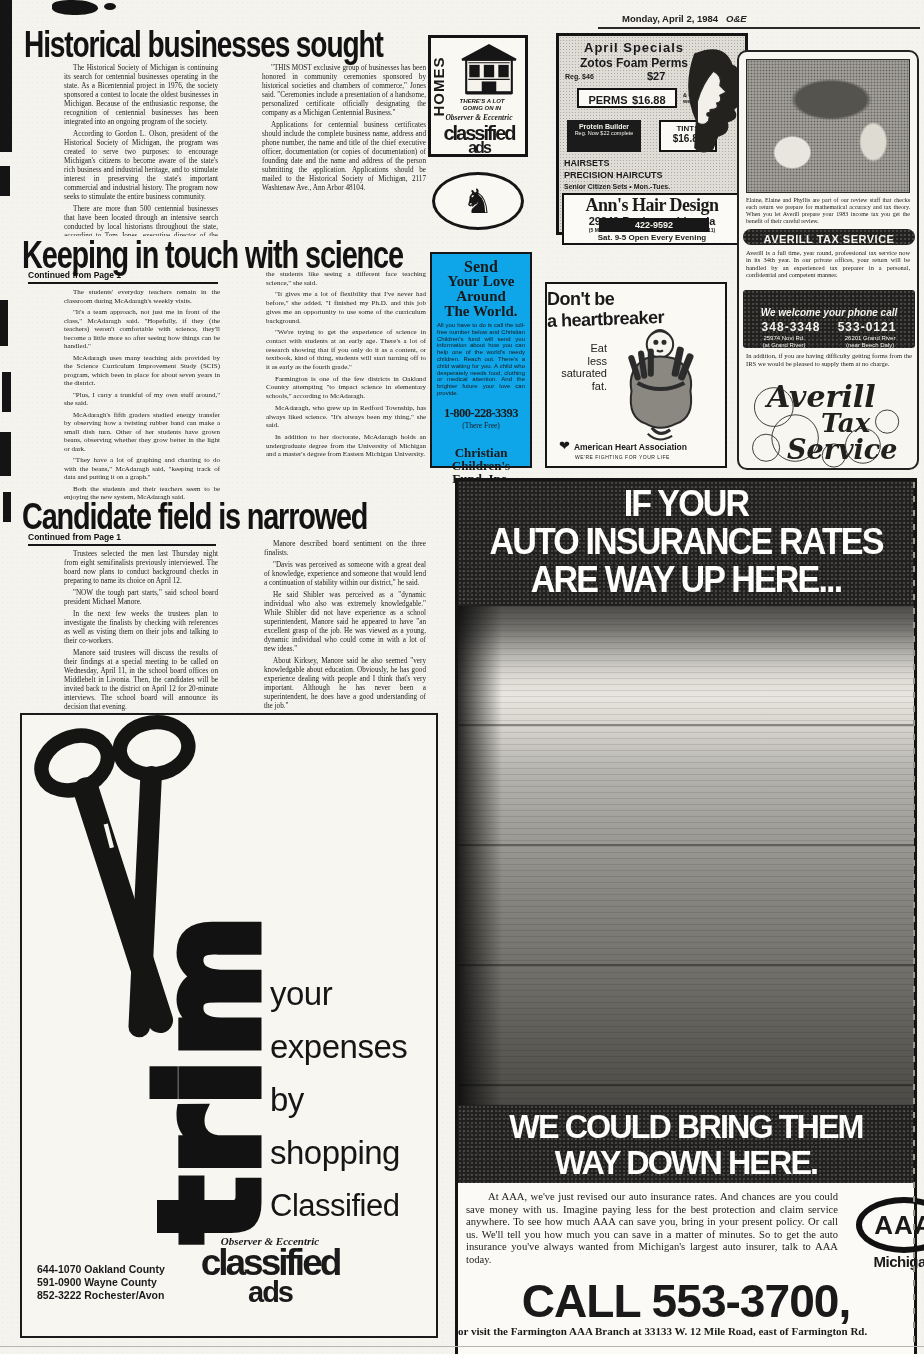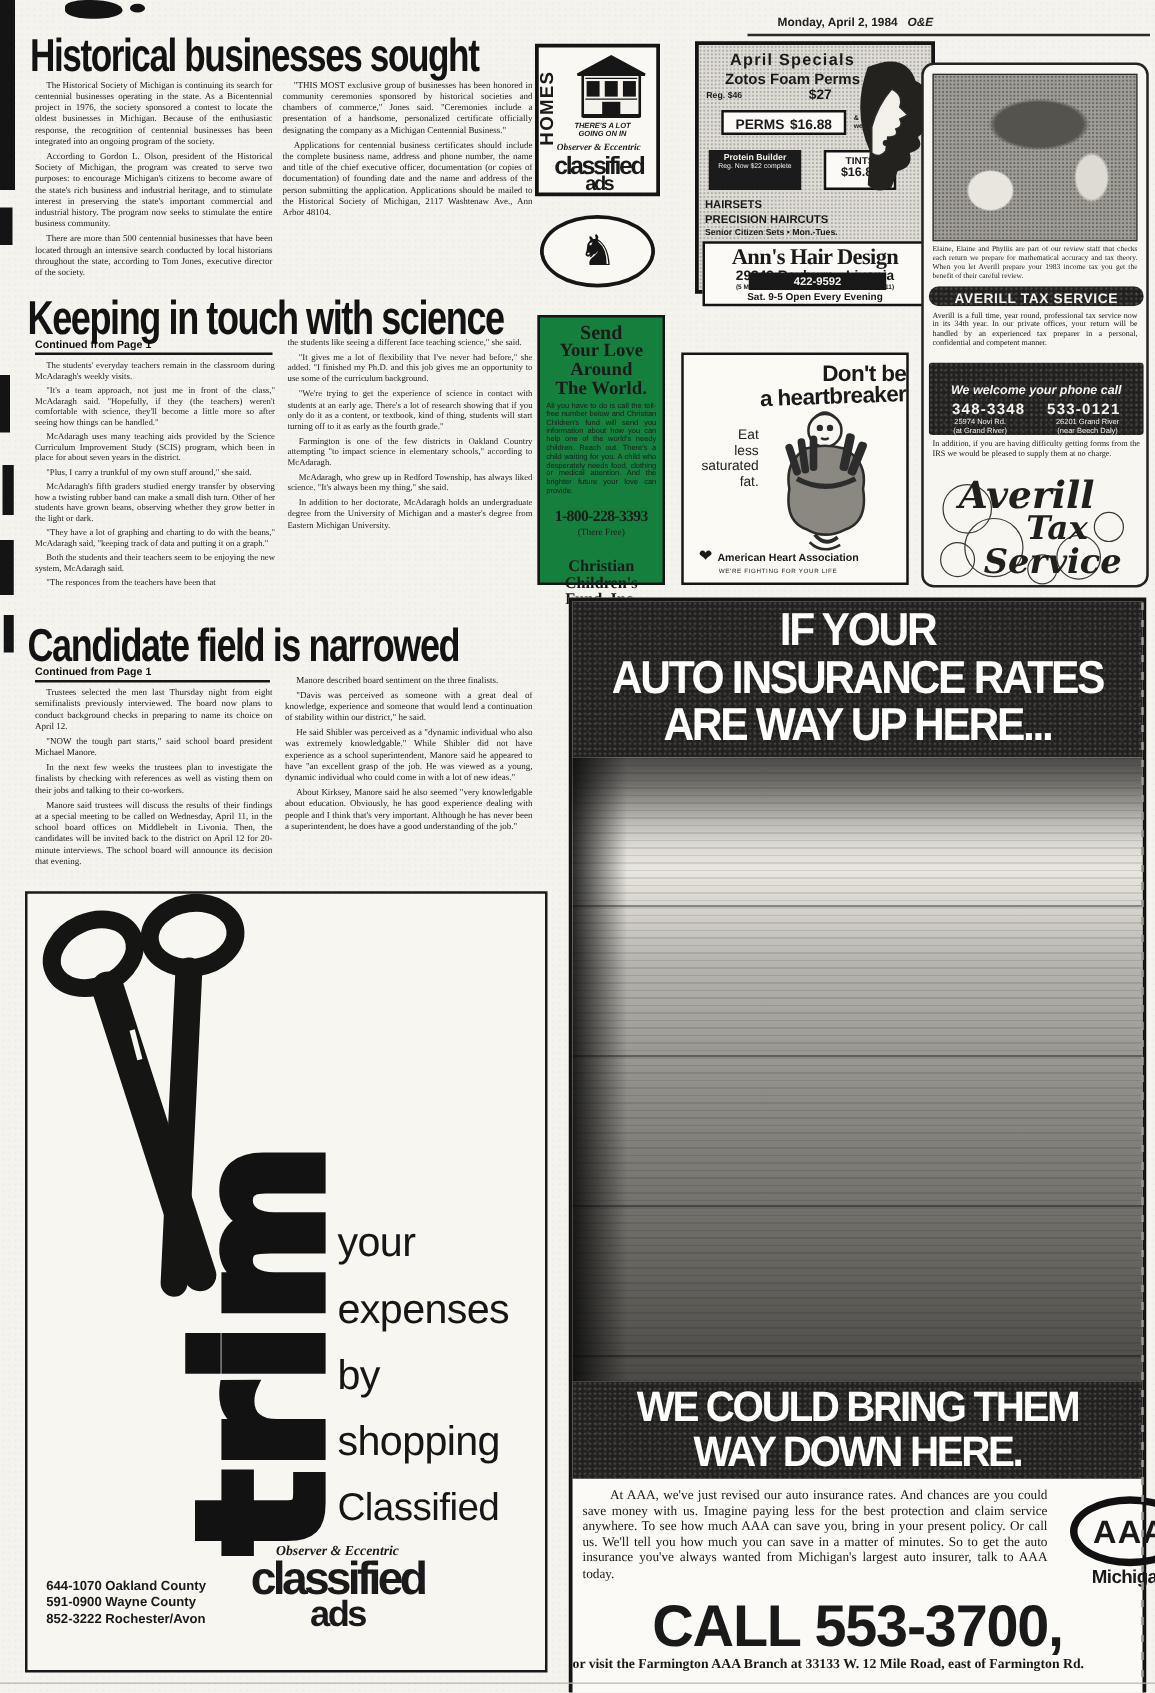--- a/index.html
+++ b/index.html
@@ -14,21 +14,21 @@
   }
   .abs { position:absolute; }
   .headline {
     position:absolute; font-family:"Liberation Sans",sans-serif; font-weight:bold;
     letter-spacing:-1.5px; white-space:nowrap; color:#131313; transform-origin:0 50%;
   }
   .col {
     position:absolute; font-size:7.2px; line-height:9px; text-align:justify;
     overflow:hidden; color:#1c1c1c;
   }
-  .np { text-indent:9px; margin-bottom:3px; }
+  .np { text-indent:9px; margin-bottom:3px;margin-left:36px; }
   .contd {
     position:absolute; font-family:"Liberation Sans",sans-serif; font-weight:bold;
     font-size:8.5px; color:#111; border-bottom:2px solid #161616; padding-bottom:2px;
   }
   .sans { font-family:"Liberation Sans",sans-serif; }
   .fat { font-family:"Liberation Sans",sans-serif; font-weight:900; letter-spacing:-2px; }
   .speckle-dark {
     background-color:#21201e;
     background-image: radial-gradient(rgba(255,255,255,.20) .6px, transparent 1.2px),
                       radial-gradient(rgba(255,255,255,.10) .6px, transparent 1.2px);
@@ -190,39 +190,39 @@
     <div class="sans" style="font-size:11px;font-weight:bold;line-height:12px;">29249 Rayburn • Livonia</div>
     <div class="sans" style="font-size:5.2px;line-height:6px;font-weight:bold;">(5 Mile &amp; Middlebelt area - around corner from 7-11)</div>
     <div class="sans" style="font-size:8px;font-weight:bold;">Sat. 9-5 Open Every Evening</div>
   </div>
 
   <div class="abs sans" style="left:40px;top:182px;width:110px;height:14px;background:#181818;color:#f4f2ec;text-align:center;font-size:9px;font-weight:bold;line-height:14px;">
     <span>422-9592</span>
   </div>
 </div>
 
-<div class="abs" style="left:430px;top:252px;width:102px;height:216px;border:2px solid #161616;background:#15803d;text-align:center;">
+<div class="abs" style="left:430px;top:252px;width:102px;height:216px;border:2px solid #161616;background:#0ea5e9;text-align:center;">
   <div style="font-weight:bold;line-height:15px;padding-top:5px;">
     <div style="font-size:16px;">Send</div>
     <div style="font-size:15px;">Your Love</div>
     <div style="font-size:15px;">Around</div>
     <div style="font-size:15px;">The World.</div>
   </div>
   <div style="margin:3px 5px 0;text-align:justify;font-size:6px;line-height:6.8px;font-family:'Liberation Sans',sans-serif;height:82px;overflow:hidden;">All you have to do is call the toll-free number below and Christian Children's fund will send you information about how you can help one of the world's needy children. Reach out. There's a child waiting for you. A child who desperately needs food, clothing or medical attention. And the brighter future your love can provide.</div>
   <div style="font-size:12.5px;font-weight:bold;letter-spacing:-0.5px;margin-top:2px;">1-800-228-3393</div>
   <div style="font-size:7.5px;">(There Free)</div>
   <div style="font-weight:bold;font-size:13px;line-height:13px;margin-top:16px;">
     <div>Christian</div>
     <div>Children's</div>
     <div>Fund, Inc.</div>
   </div>
 </div>
 
 <div class="abs" style="left:545px;top:282px;width:182px;height:186px;border:2px solid #161616;background:#fbf9f4;">
-  <div class="sans" style="text-align:right;font-weight:bold;font-size:18px;line-height:19px;padding-top:6px;letter-spacing:-0.5px;">
+  <div class="sans" style="text-align:left;font-weight:bold;font-size:18px;line-height:19px;padding-top:6px;letter-spacing:-0.5px;">
     <div>Don't be</div>
     <div style="transform:rotate(-2deg);">a heartbreaker</div>
   </div>
   <div class="sans" style="position:absolute;left:8px;top:58px;width:52px;text-align:right;font-size:11px;line-height:12.5px;color:#222;">
     <div>Eat</div>
     <div>less</div>
     <div>saturated</div>
     <div>fat.</div>
   </div>
   <svg class="abs" viewBox="0 0 110 120" style="left:58px;top:40px;width:116px;height:122px;">

